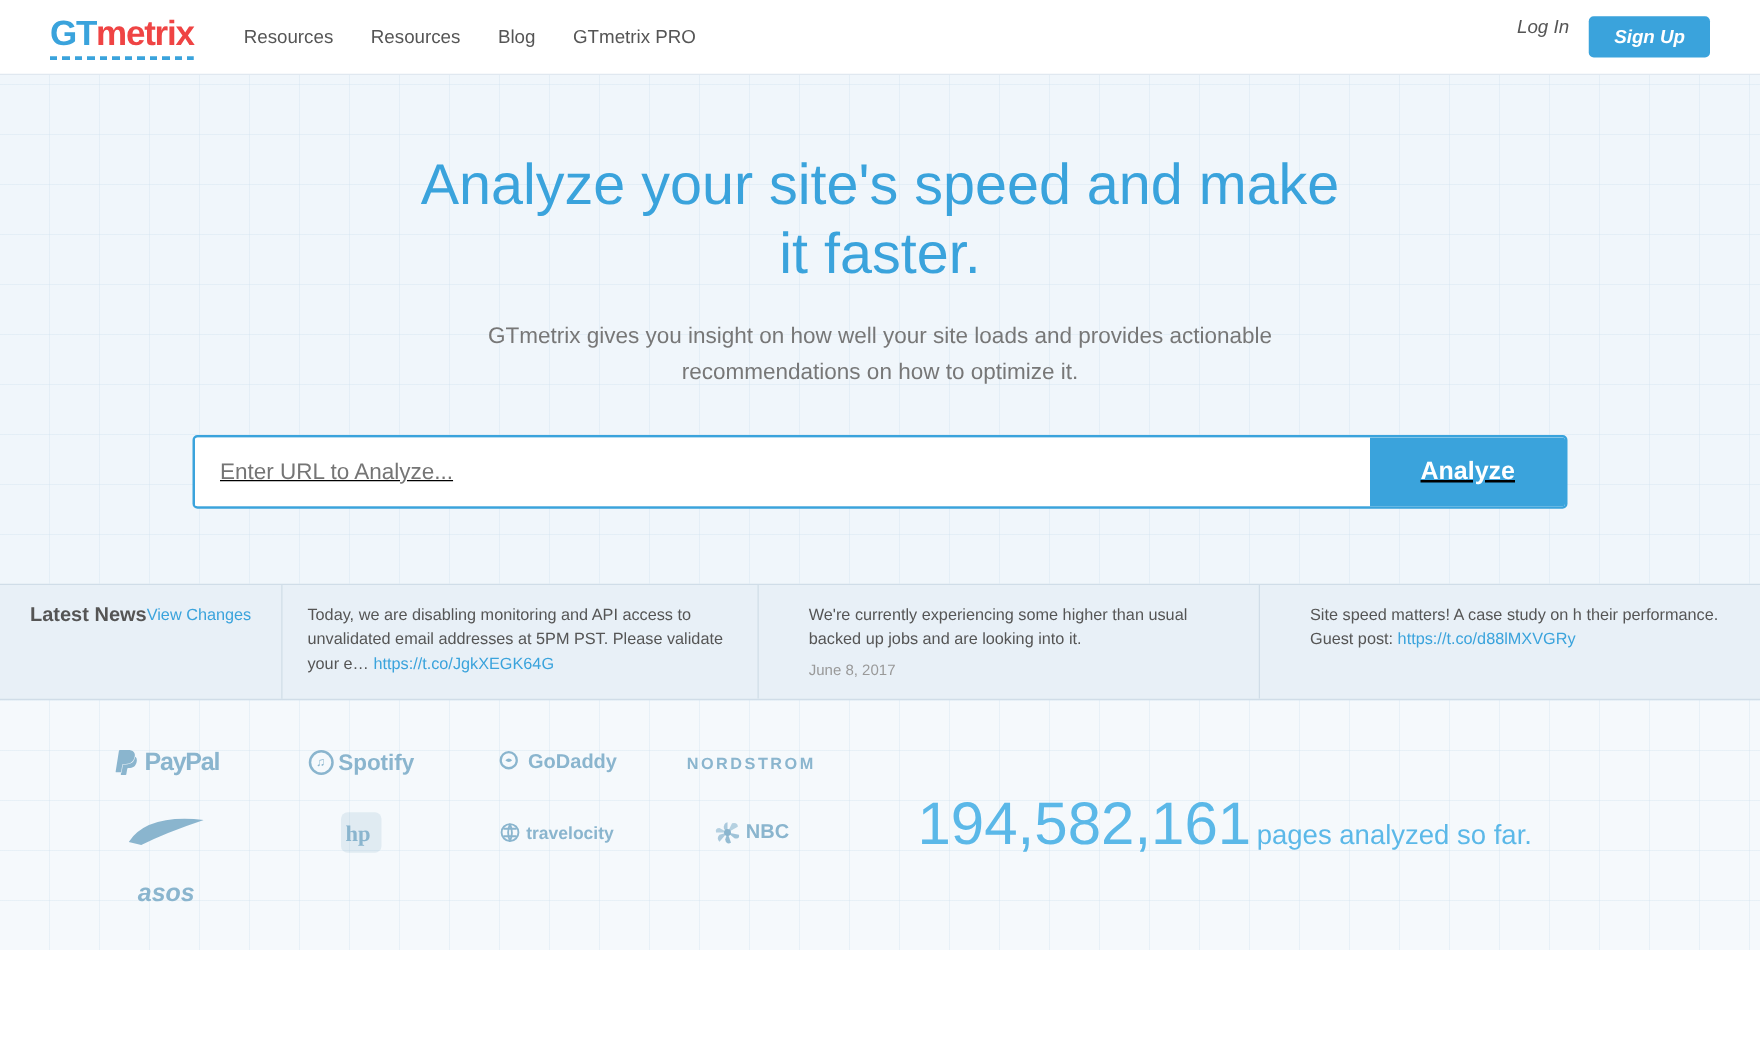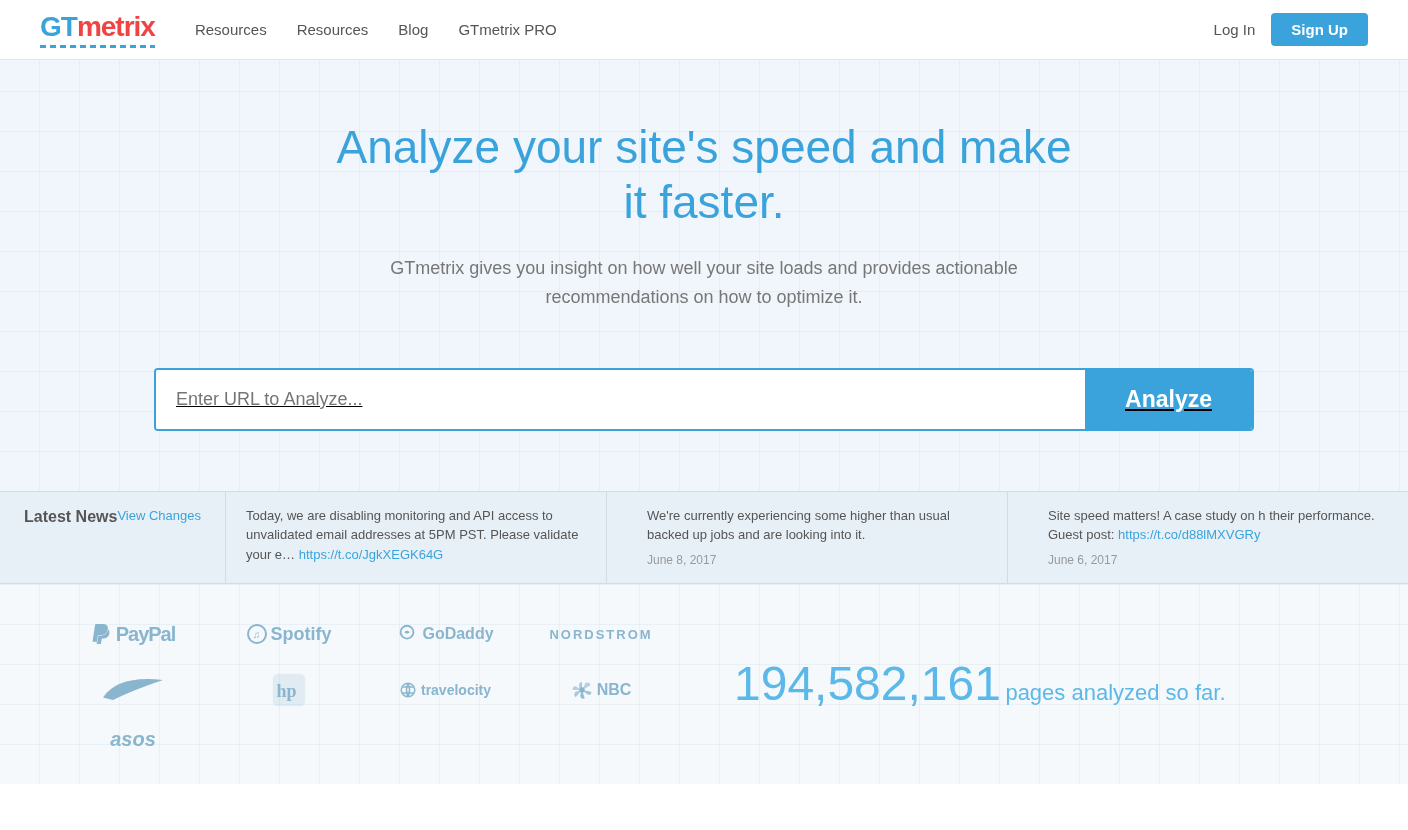--- a/index.html
+++ b/index.html
@@ -39,22 +39,22 @@
       flex: 1;
     }
     .nav-links a {
       color: #555;
       text-decoration: none;
       font-size: 15px;
       font-weight: 500;
     }
     .nav-auth {
       display: flex;
-      align-items: center;
       gap: 16px;
+      font-style: italic;
     }
     .nav-login {
       color: #555;
       text-decoration: none;
       font-size: 15px;
     }
     .nav-signup {
       background: #3aa3dc;
       color: #fff;
       text-decoration: none;
@@ -79,21 +79,21 @@
       color: #3aa3dc;
       line-height: 1.2;
       margin-bottom: 24px;
       max-width: 760px;
       margin-left: auto;
       margin-right: auto;
     }
     .hero p {
       font-size: 18px;
       color: #777;
-      margin-bottom: 56px;
+      margin-bottom: 36px;
       max-width: 680px;
       margin-left: auto;
       margin-right: auto;
       line-height: 1.6;
     }
     .search-bar {
       display: flex;
       max-width: 1100px;
       margin: 0 auto;
       border: 2px solid #3aa3dc;
@@ -108,21 +108,21 @@
       font-size: 18px;
       border: none;
       outline: none;
       color: #999;
     }
     .search-bar button {
       background: #3aa3dc;
       color: #fff;
       border: none;
       padding: 16px 40px;
-      font-size: 23px;
+      font-size: 20px;
       font-weight: 600;
       cursor: pointer;
       white-space: nowrap;
     }
 
     
     .news-bar {
       background: #e8f0f7;
       border-top: 1px solid #d0dde8;
       border-bottom: 1px solid #d0dde8;
@@ -290,21 +290,20 @@
       <span>Today, we are disabling monitoring and API access to unvalidated email addresses at 5PM PST. Please validate your e… </span>
       <a href="#">https://t.co/JgkXEGK64G</a>
     </div>
     <div class="news-item">
       <span>We're currently experiencing some higher than usual backed up jobs and are looking into it.</span>
       <span class="news-date">June 8, 2017</span>
     </div>
     <div class="news-item">
       <span>Site speed matters! A case study on h their performance. Guest post: </span>
       <a href="#">https://t.co/d88lMXVGRy</a>
-      <span class="news-date">June 6, 2017</span>
     </div>
   </div>
 </div>
 
 <div class="brands-stats">
   <div class="brands-grid">
 
     <div class="brand-item brand-paypal">
       <svg width="20" height="20" viewBox="0 0 24 24" fill="#8ab5ce" style="margin-right:5px">
           <path d="M7.076 21.337H2.47a.641.641 0 01-.633-.74L4.944.901C5.026.382 5.474 0 5.998 0h7.46c2.57 0 4.578.543 5.69 1.81 1.01 1.15 1.304 2.42 1.012 4.287-.023.143-.047.288-.077.437-.983 5.05-4.349 6.797-8.647 6.797h-2.19c-.524 0-.968.382-1.05.9l-1.12 7.106zm14.146-14.42a3.35 3.35 0 00-.607-.541c-.013.076-.026.175-.041.26-.93 4.778-4.005 7.201-9.138 7.201h-2.19a.563.563 0 00-.556.479l-1.187 7.527h-.506l-.24 1.516a.56.56 0 00.554.647h3.882c.46 0 .85-.334.922-.788.06-.26.76-4.852.816-5.09a.932.932 0 01.923-.788h.58c3.76 0 6.705-1.528 7.565-5.946.36-1.847.174-3.388-.777-4.477z"></path>

